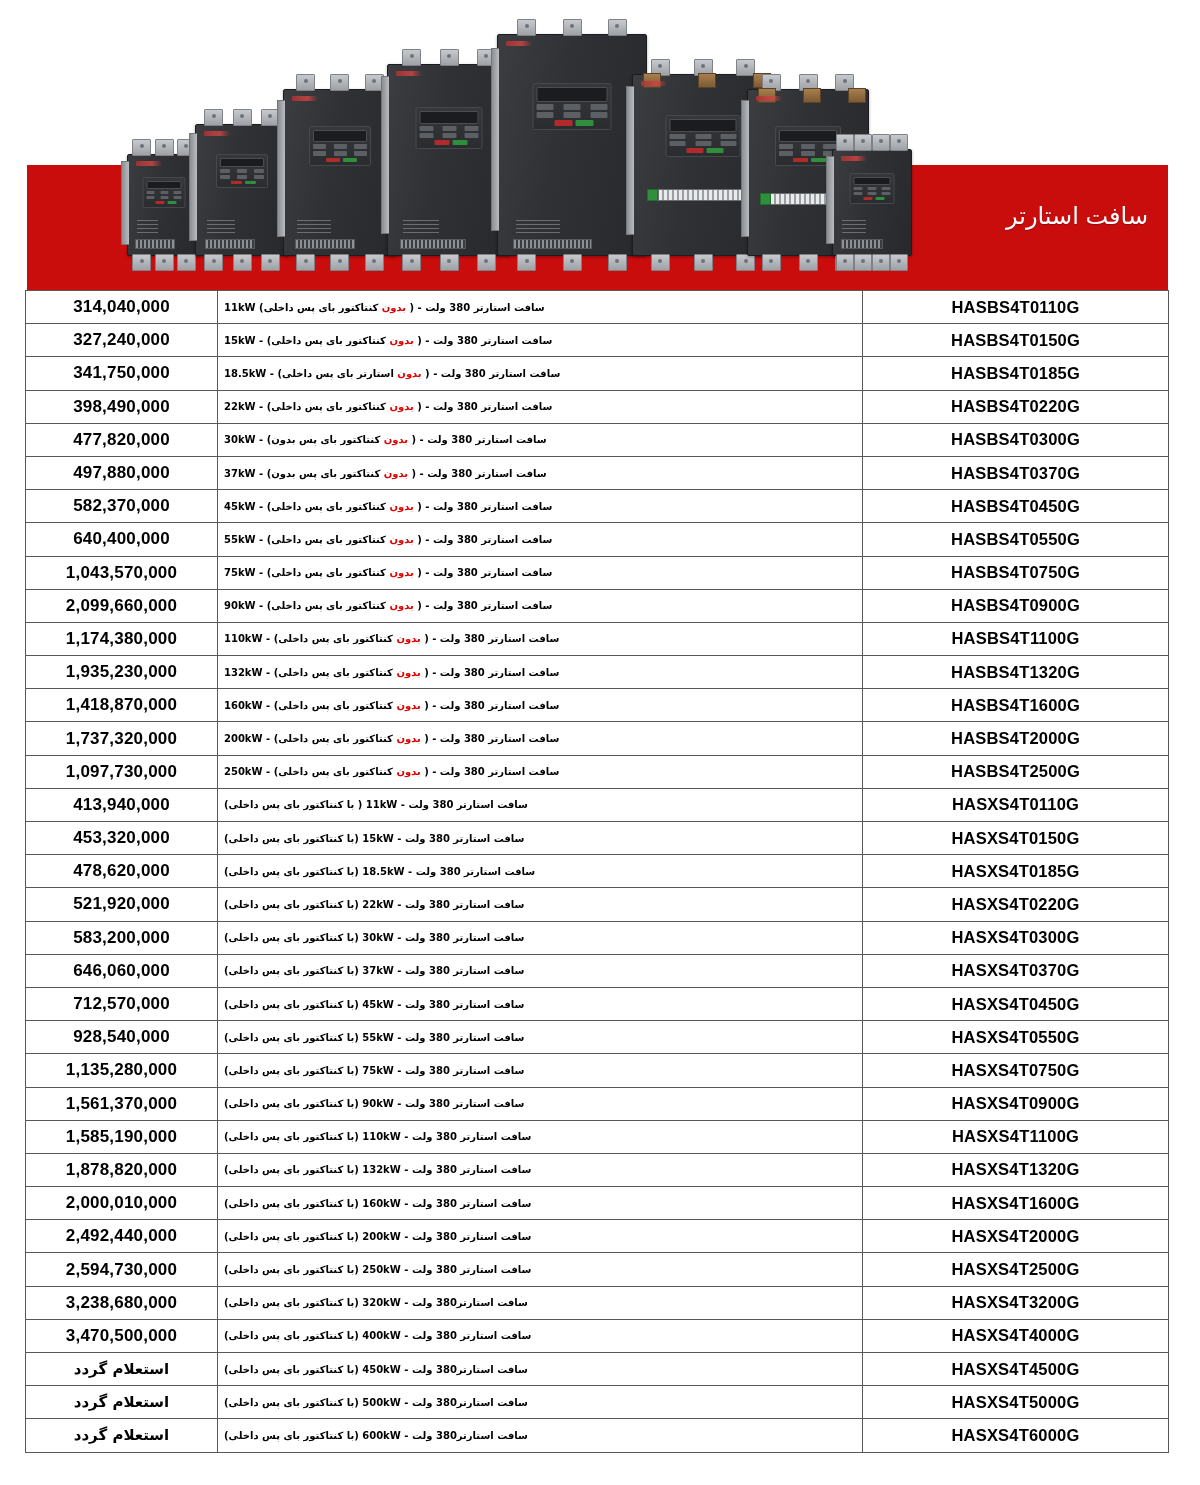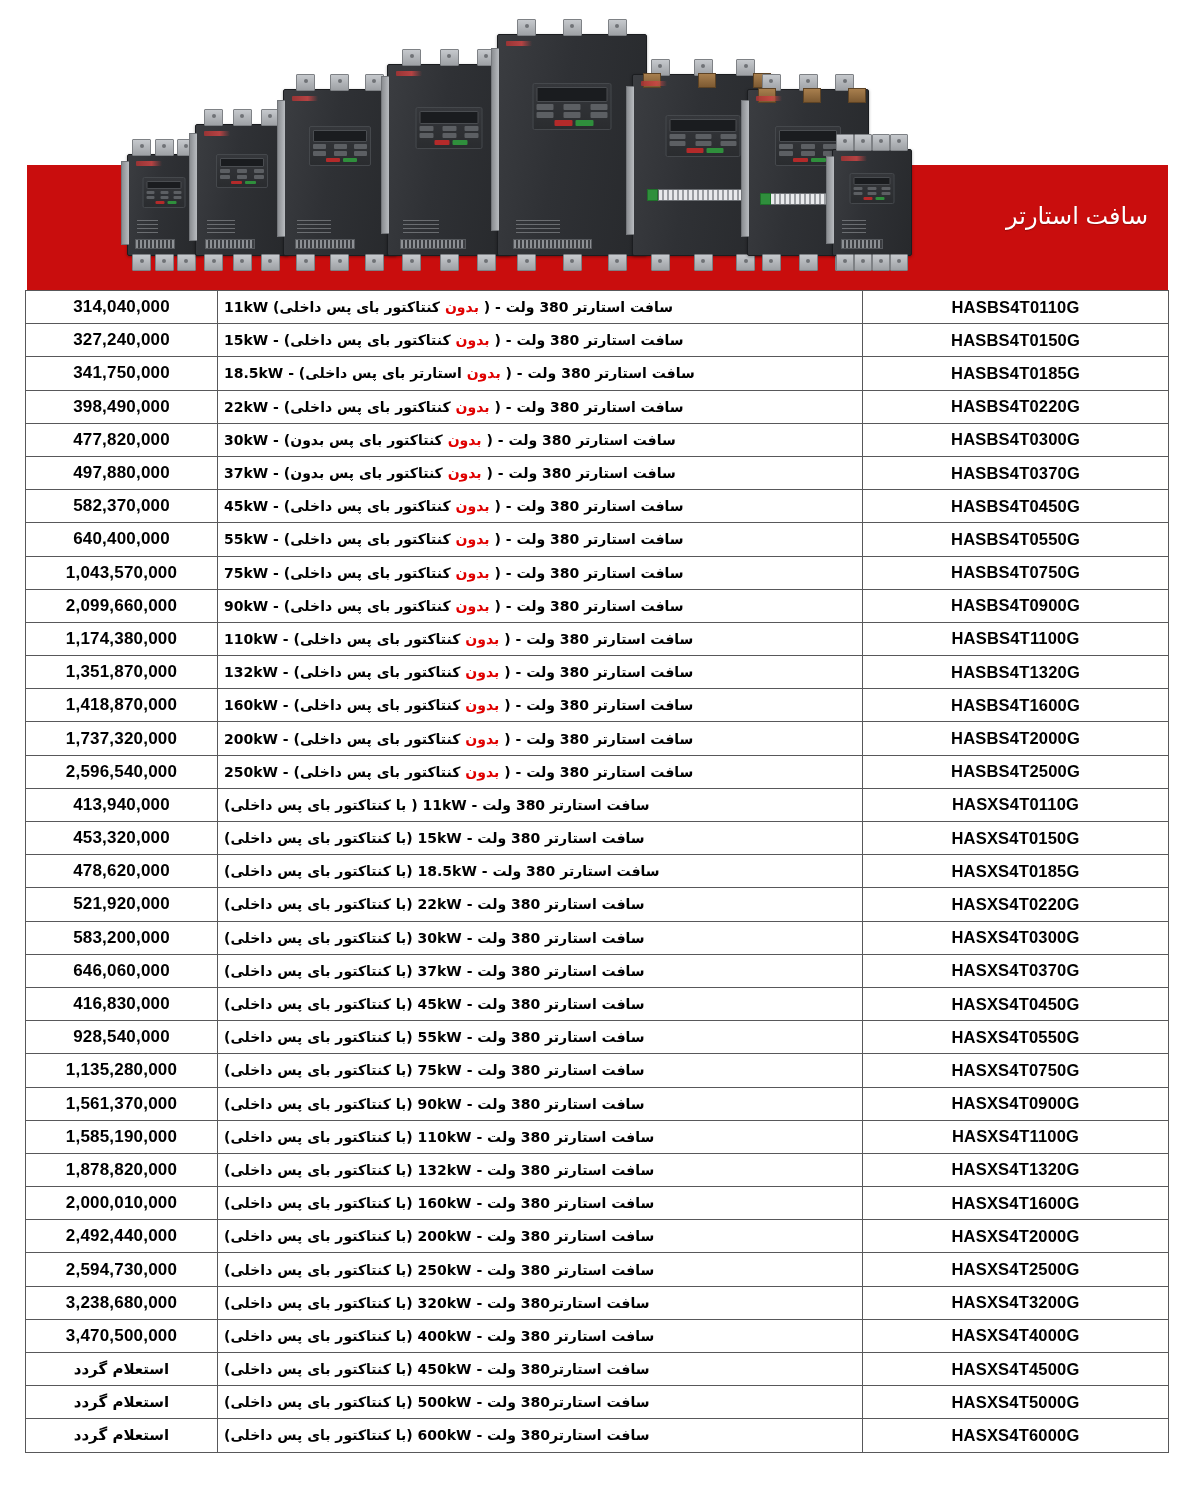--- a/index.html
+++ b/index.html
@@ -205,21 +205,21 @@
     font-size: 16.5px;
     font-weight: bold;
     color: #000000;
     letter-spacing: 0.2px;
     direction: ltr;
     font-family: "Liberation Sans", sans-serif;
   }
   .cell-desc {
     text-align: left;
     direction: rtl;
-    font-size: 14px;
+    font-size: 10px;
     font-weight: bold;
     color: #000000;
     white-space: nowrap;
     padding-left: 8px;
     font-family: "DejaVu Sans", "Liberation Sans", sans-serif;
   }
   .cell-desc .neg { color: #E00000; }
   .cell-price {
     text-align: center;
     font-size: 17px;
@@ -576,36 +576,36 @@
         <td class="cell-price">2,099,660,000</td>
       </tr>
       <tr>
         <td class="cell-model">HASBS4T1100G</td>
         <td class="cell-desc"><span>سافت استارتر 380 ولت - ( </span><span class="neg">بدون</span><span> کنتاکتور بای پس داخلی) - 110kW</span></td>
         <td class="cell-price">1,174,380,000</td>
       </tr>
       <tr>
         <td class="cell-model">HASBS4T1320G</td>
         <td class="cell-desc"><span>سافت استارتر 380 ولت - ( </span><span class="neg">بدون</span><span> کنتاکتور بای پس داخلی) - 132kW</span></td>
-        <td class="cell-price">1,351,870,000</td>
+        <td class="cell-price">1,935,230,000</td>
       </tr>
       <tr>
         <td class="cell-model">HASBS4T1600G</td>
         <td class="cell-desc"><span>سافت استارتر 380 ولت - ( </span><span class="neg">بدون</span><span> کنتاکتور بای پس داخلی) - 160kW</span></td>
         <td class="cell-price">1,418,870,000</td>
       </tr>
       <tr>
         <td class="cell-model">HASBS4T2000G</td>
         <td class="cell-desc"><span>سافت استارتر 380 ولت - ( </span><span class="neg">بدون</span><span> کنتاکتور بای پس داخلی) - 200kW</span></td>
         <td class="cell-price">1,737,320,000</td>
       </tr>
       <tr>
         <td class="cell-model">HASBS4T2500G</td>
         <td class="cell-desc"><span>سافت استارتر 380 ولت - ( </span><span class="neg">بدون</span><span> کنتاکتور بای پس داخلی) - 250kW</span></td>
-        <td class="cell-price">2,596,540,000</td>
+        <td class="cell-price">1,097,730,000</td>
       </tr>
       <tr>
         <td class="cell-model">HASXS4T0110G</td>
         <td class="cell-desc"><span>سافت استارتر 380 ولت - 11kW ( با کنتاکتور بای پس داخلی)</span></td>
         <td class="cell-price">413,940,000</td>
       </tr>
       <tr>
         <td class="cell-model">HASXS4T0150G</td>
         <td class="cell-desc"><span>سافت استارتر 380 ولت -  15kW (با کنتاکتور بای پس داخلی)</span></td>
         <td class="cell-price">453,320,000</td>
@@ -626,21 +626,21 @@
         <td class="cell-price">583,200,000</td>
       </tr>
       <tr>
         <td class="cell-model">HASXS4T0370G</td>
         <td class="cell-desc"><span>سافت استارتر 380 ولت -  37kW (با کنتاکتور بای پس داخلی)</span></td>
         <td class="cell-price">646,060,000</td>
       </tr>
       <tr>
         <td class="cell-model">HASXS4T0450G</td>
         <td class="cell-desc"><span>سافت استارتر 380 ولت -  45kW (با کنتاکتور بای پس داخلی)</span></td>
-        <td class="cell-price">416,830,000</td>
+        <td class="cell-price">712,570,000</td>
       </tr>
       <tr>
         <td class="cell-model">HASXS4T0550G</td>
         <td class="cell-desc"><span>سافت استارتر 380 ولت -  55kW (با کنتاکتور بای پس داخلی)</span></td>
         <td class="cell-price">928,540,000</td>
       </tr>
       <tr>
         <td class="cell-model">HASXS4T0750G</td>
         <td class="cell-desc"><span>سافت استارتر 380 ولت -  75kW (با کنتاکتور بای پس داخلی)</span></td>
         <td class="cell-price">1,135,280,000</td>

